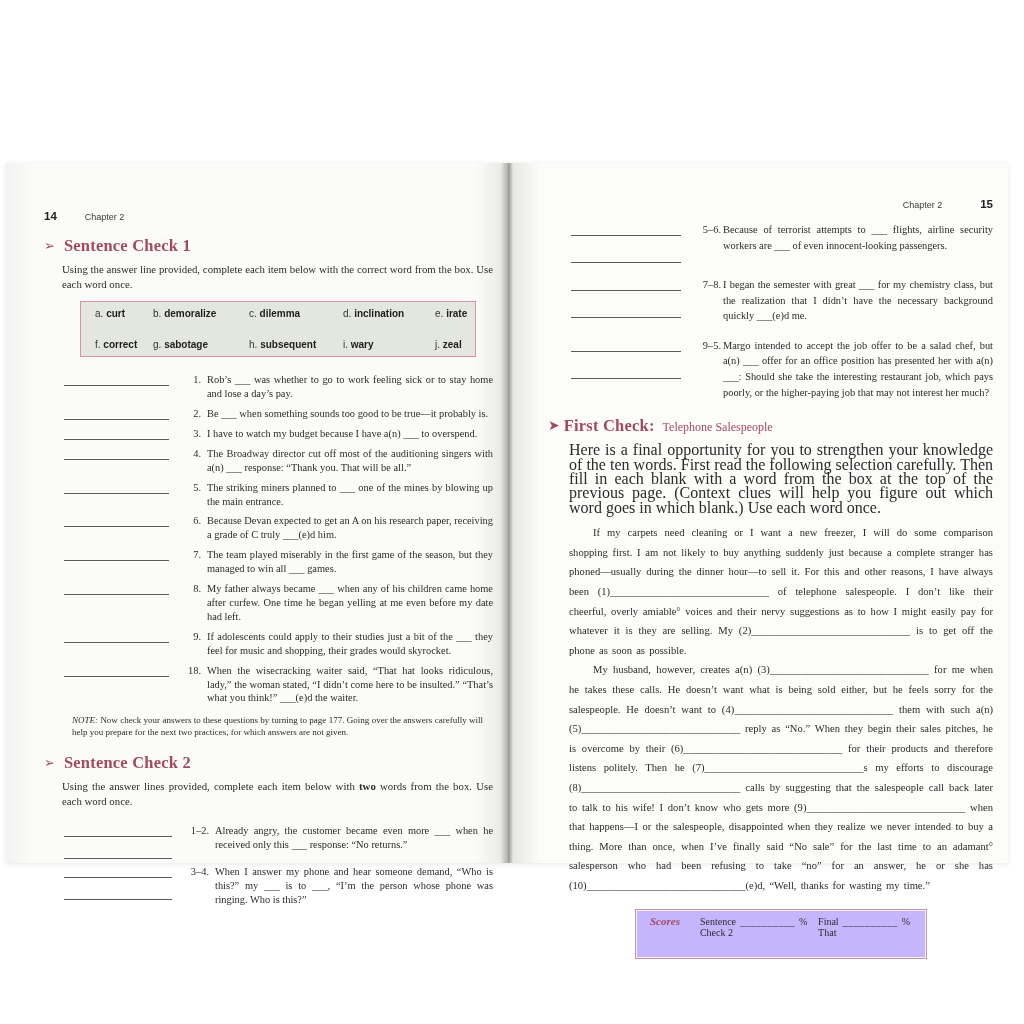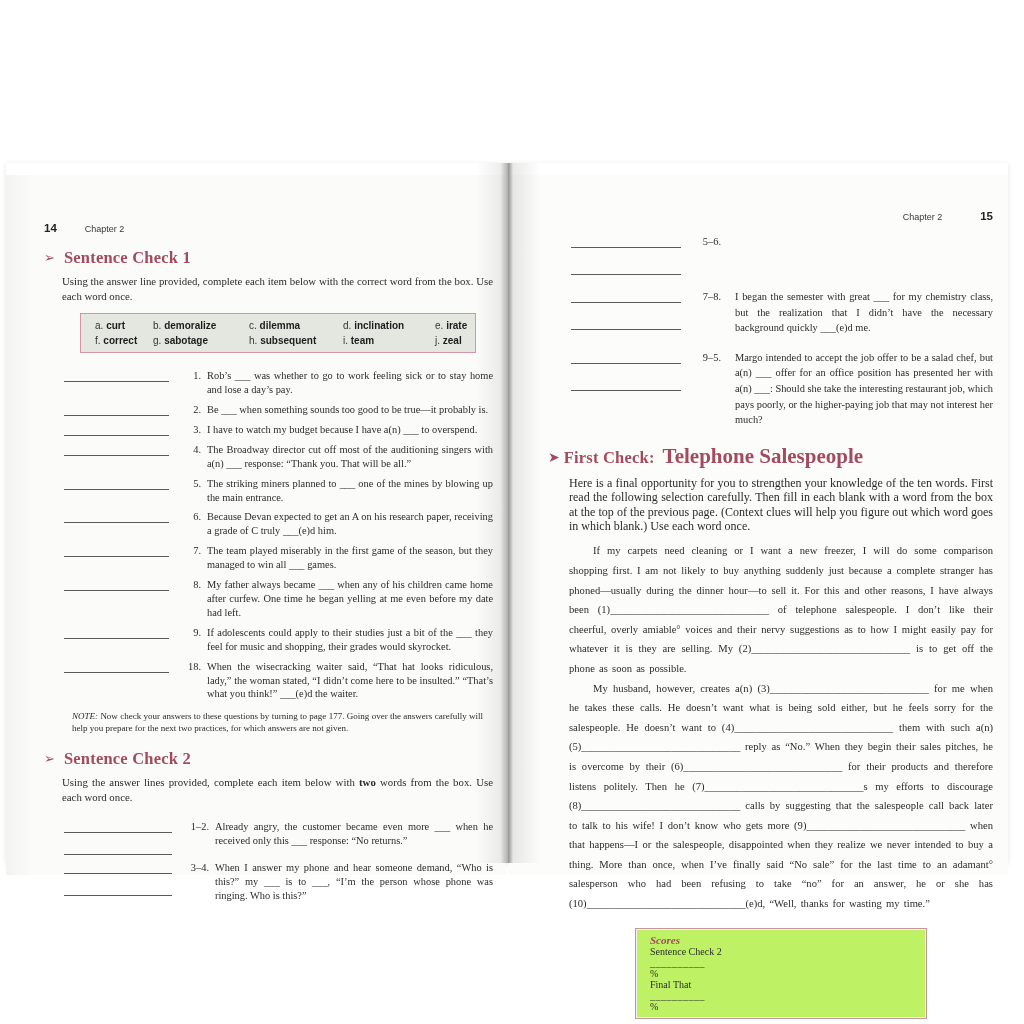--- a/index.html
+++ b/index.html
@@ -1,73 +1,73 @@
 <!DOCTYPE html>
 <html><head>
 <meta charset="utf-8">
 <style>
   html,body{margin:0;padding:0;background:#ffffff;}
   body{width:1024px;height:1024px;overflow:hidden;font-family:"Liberation Serif",serif;color:#2b2b2b;}
   .scan{position:relative;width:1024px;height:1024px;background:#ffffff;}
   .book{position:absolute;left:6px;top:163px;width:1002px;height:700px;box-shadow:0 1px 5px rgba(0,0,0,0.10);}
-  .page{position:absolute;top:12px;height:700px;background:#fbfbf9;}
+  .page{position:absolute;top:0;height:700px;background:#fbfbf9;}
   .page.left{left:0;width:500px;padding:34px 13px 0 38px;box-sizing:border-box;background:linear-gradient(to right,#f3f3f1 0,#fbfbf9 28px);}
   .page.right{left:502px;width:500px;padding:22px 15px 0 61px;box-sizing:border-box;background:#fcfcfa;}
   .spine{position:absolute;left:470px;top:0;width:64px;height:700px;pointer-events:none;
     background:linear-gradient(to right,rgba(0,0,0,0) 0%,rgba(90,90,85,0.10) 38%,rgba(60,60,55,0.38) 49%,rgba(70,70,66,0.55) 51%,rgba(120,120,115,0.16) 58%,rgba(0,0,0,0) 100%);}
   
   .pg-header{font-family:"Liberation Sans",sans-serif;display:flex;align-items:baseline;}
   .pg-header.lft{gap:28px;}
   .pg-header.rgt{justify-content:flex-end;gap:38px;}
   .pg-num{font-weight:bold;font-size:11.5px;color:#222;margin-top:13px;}
   .pg-chap{font-size:9px;color:#3a3a3a;}
   
   .sec-head{display:flex;align-items:baseline;margin-top:14px;}
   .arrow{color:#a24a5e;font-size:13px;margin-right:9px;position:relative;top:-1px;}
   .arrow.solid{font-size:14px;margin-right:4px;}
   .sec-title{font-size:16.5px;font-weight:bold;color:#a24a5e;letter-spacing:0.2px;}
-  .sec-title-rest{font-size:21px;font-weight:bold;color:#a24a5e;margin-left:8px;}
+  .sec-title-rest{font-size:12px;font-weight:normal;color:#a24a5e;margin-left:8px;}
   .fc-head{margin-left:-21px;margin-top:16px;}
   
   .intro{font-size:10.8px;line-height:14.6px;text-align:justify;margin:6px 0 0 18px;}
   .intro .bold{font-weight:bold;}
   
   .word-box{margin:10px 0 14px 36px;width:396px;box-sizing:border-box;background:#e4e6e0;border:1.5px solid #d795a3;
-    padding:6px 6px 6px 14px;display:grid;grid-template-columns:58px 96px 94px 92px auto;row-gap:4px;
+    padding:6px 6px 6px 14px;display:grid;grid-template-columns:58px 96px 94px 92px auto;row-gap:20px;
     font-family:"Liberation Sans",sans-serif;font-size:10px;}
   .wb-cell{white-space:nowrap;}
   .wb-letter{color:#333;}
   .wb-word{font-weight:bold;color:#1d1d1d;}
   
   .items{margin:16px 0 0 20px;}
   .item{display:flex;align-items:flex-start;margin-bottom:6px;font-size:10.4px;line-height:13.9px;}
   .ans-line{flex:none;width:105px;height:12px;border-bottom:1px solid #5a5a5a;margin-right:7px;}
   .ans-col{flex:none;display:flex;flex-direction:column;width:108px;margin-right:7px;}
   .ans-col .ans-line{width:108px;margin-right:0;}
   .ans-col .ans-line + .ans-line{margin-top:9px;}
   .item-num{flex:none;width:25px;text-align:right;margin-right:6px;}
   .item-text{flex:1;text-align:justify;}
   .items2 .item-num{width:30px;}
   
   .items-r{margin:12px 0 0 2px;}
   .items-r .item{font-size:10.4px;line-height:15.6px;margin-bottom:14px;}
   .items-r .ans-col{width:110px;margin-right:6px;}
   .items-r .ans-col .ans-line{width:110px;height:13px;}
   .items-r .ans-col .ans-line + .ans-line{margin-top:13px;}
-  .items-r .item-num{width:34px;margin-right:14px;}
+  .items-r .item-num{width:34px;margin-right:2px;}
   
   .note{font-size:9px;line-height:11.8px;margin:10px 10px 0 28px;text-align:justify;}
   .note-label{font-style:italic;}
   
-  .fc-intro{font-size:12px;line-height:14.4px;text-align:justify;margin:7px 0 0 0;}
+  .fc-intro{font-size:16px;line-height:14.4px;text-align:justify;margin:7px 0 0 0;}
   .passage{font-size:10.6px;line-height:19.6px;text-align:justify;text-indent:24px;margin:8px 0 0 0;word-spacing:1.5px;}
   .passage + .passage{margin-top:0;}
   
-  .scores-box{width:292px;box-sizing:border-box;margin:14px auto 0 auto;background:#bef264;border:1px solid #c795a1;
-    box-shadow:0 0 0 1px #f6eef0 inset;padding:5px 12px 6px 14px;display:flex;align-items:baseline;font-size:10px;flex-direction:column;}
+  .scores-box{width:292px;box-sizing:border-box;margin:14px auto 0 auto;background:#c4b5fd;border:1px solid #c795a1;
+    box-shadow:0 0 0 1px #f6eef0 inset;padding:5px 12px 20px 14px;display:flex;align-items:baseline;font-size:10px;}
   .scores-label{font-weight:bold;font-style:italic;color:#a24a5e;font-size:11px;margin-right:20px;}
   .score-part{margin-right:4px;}
   .score-blank{letter-spacing:0.5px;}
   .score-gap{width:26px;}
   .scores-footer{font-size:9.3px;text-align:center;margin-top:10px;color:#2b2b2b;}
 </style>
 </head>
 <body>
 
 <div class="scan">
@@ -87,21 +87,21 @@
 
       <div class="word-box">
         <span class="wb-cell"><span class="wb-letter">a.</span> <span class="wb-word">curt</span></span>
         <span class="wb-cell"><span class="wb-letter">b.</span> <span class="wb-word">demoralize</span></span>
         <span class="wb-cell"><span class="wb-letter">c.</span> <span class="wb-word">dilemma</span></span>
         <span class="wb-cell"><span class="wb-letter">d.</span> <span class="wb-word">inclination</span></span>
         <span class="wb-cell"><span class="wb-letter">e.</span> <span class="wb-word">irate</span></span>
         <span class="wb-cell"><span class="wb-letter">f.</span> <span class="wb-word">correct</span></span>
         <span class="wb-cell"><span class="wb-letter">g.</span> <span class="wb-word">sabotage</span></span>
         <span class="wb-cell"><span class="wb-letter">h.</span> <span class="wb-word">subsequent</span></span>
-        <span class="wb-cell"><span class="wb-letter">i.</span> <span class="wb-word">team</span></span>
+        <span class="wb-cell"><span class="wb-letter">i.</span> <span class="wb-word">wary</span></span>
         <span class="wb-cell"><span class="wb-letter">j.</span> <span class="wb-word">zeal</span></span>
       </div>
 
       <div class="items">
         <div class="item">
             <span class="ans-line"></span>
             <span class="item-num">1.</span>
             <span class="item-text">Rob’s ___ was whether to go to work feeling sick or to stay home and lose a day’s pay.</span>
           </div>
         <div class="item">
@@ -185,20 +185,21 @@
         <span class="pg-num">15</span>
       </div>
 
       <div class="items-r">
         <div class="item">
           <span class="ans-col">
               <span class="ans-line"></span>
               <span class="ans-line"></span>
             </span>
           <span class="item-num">5–6.</span>
+          <span class="item-text">Because of terrorist attempts to ___ flights, airline security workers are ___ of even innocent-looking passengers.</span>
         </div>
         <div class="item">
           <span class="ans-col">
               <span class="ans-line"></span>
               <span class="ans-line"></span>
             </span>
           <span class="item-num">7–8.</span>
           <span class="item-text">I began the semester with great ___ for my chemistry class, but the realization that I didn’t have the necessary background quickly ___(e)d me.</span>
         </div>
         <div class="item">

